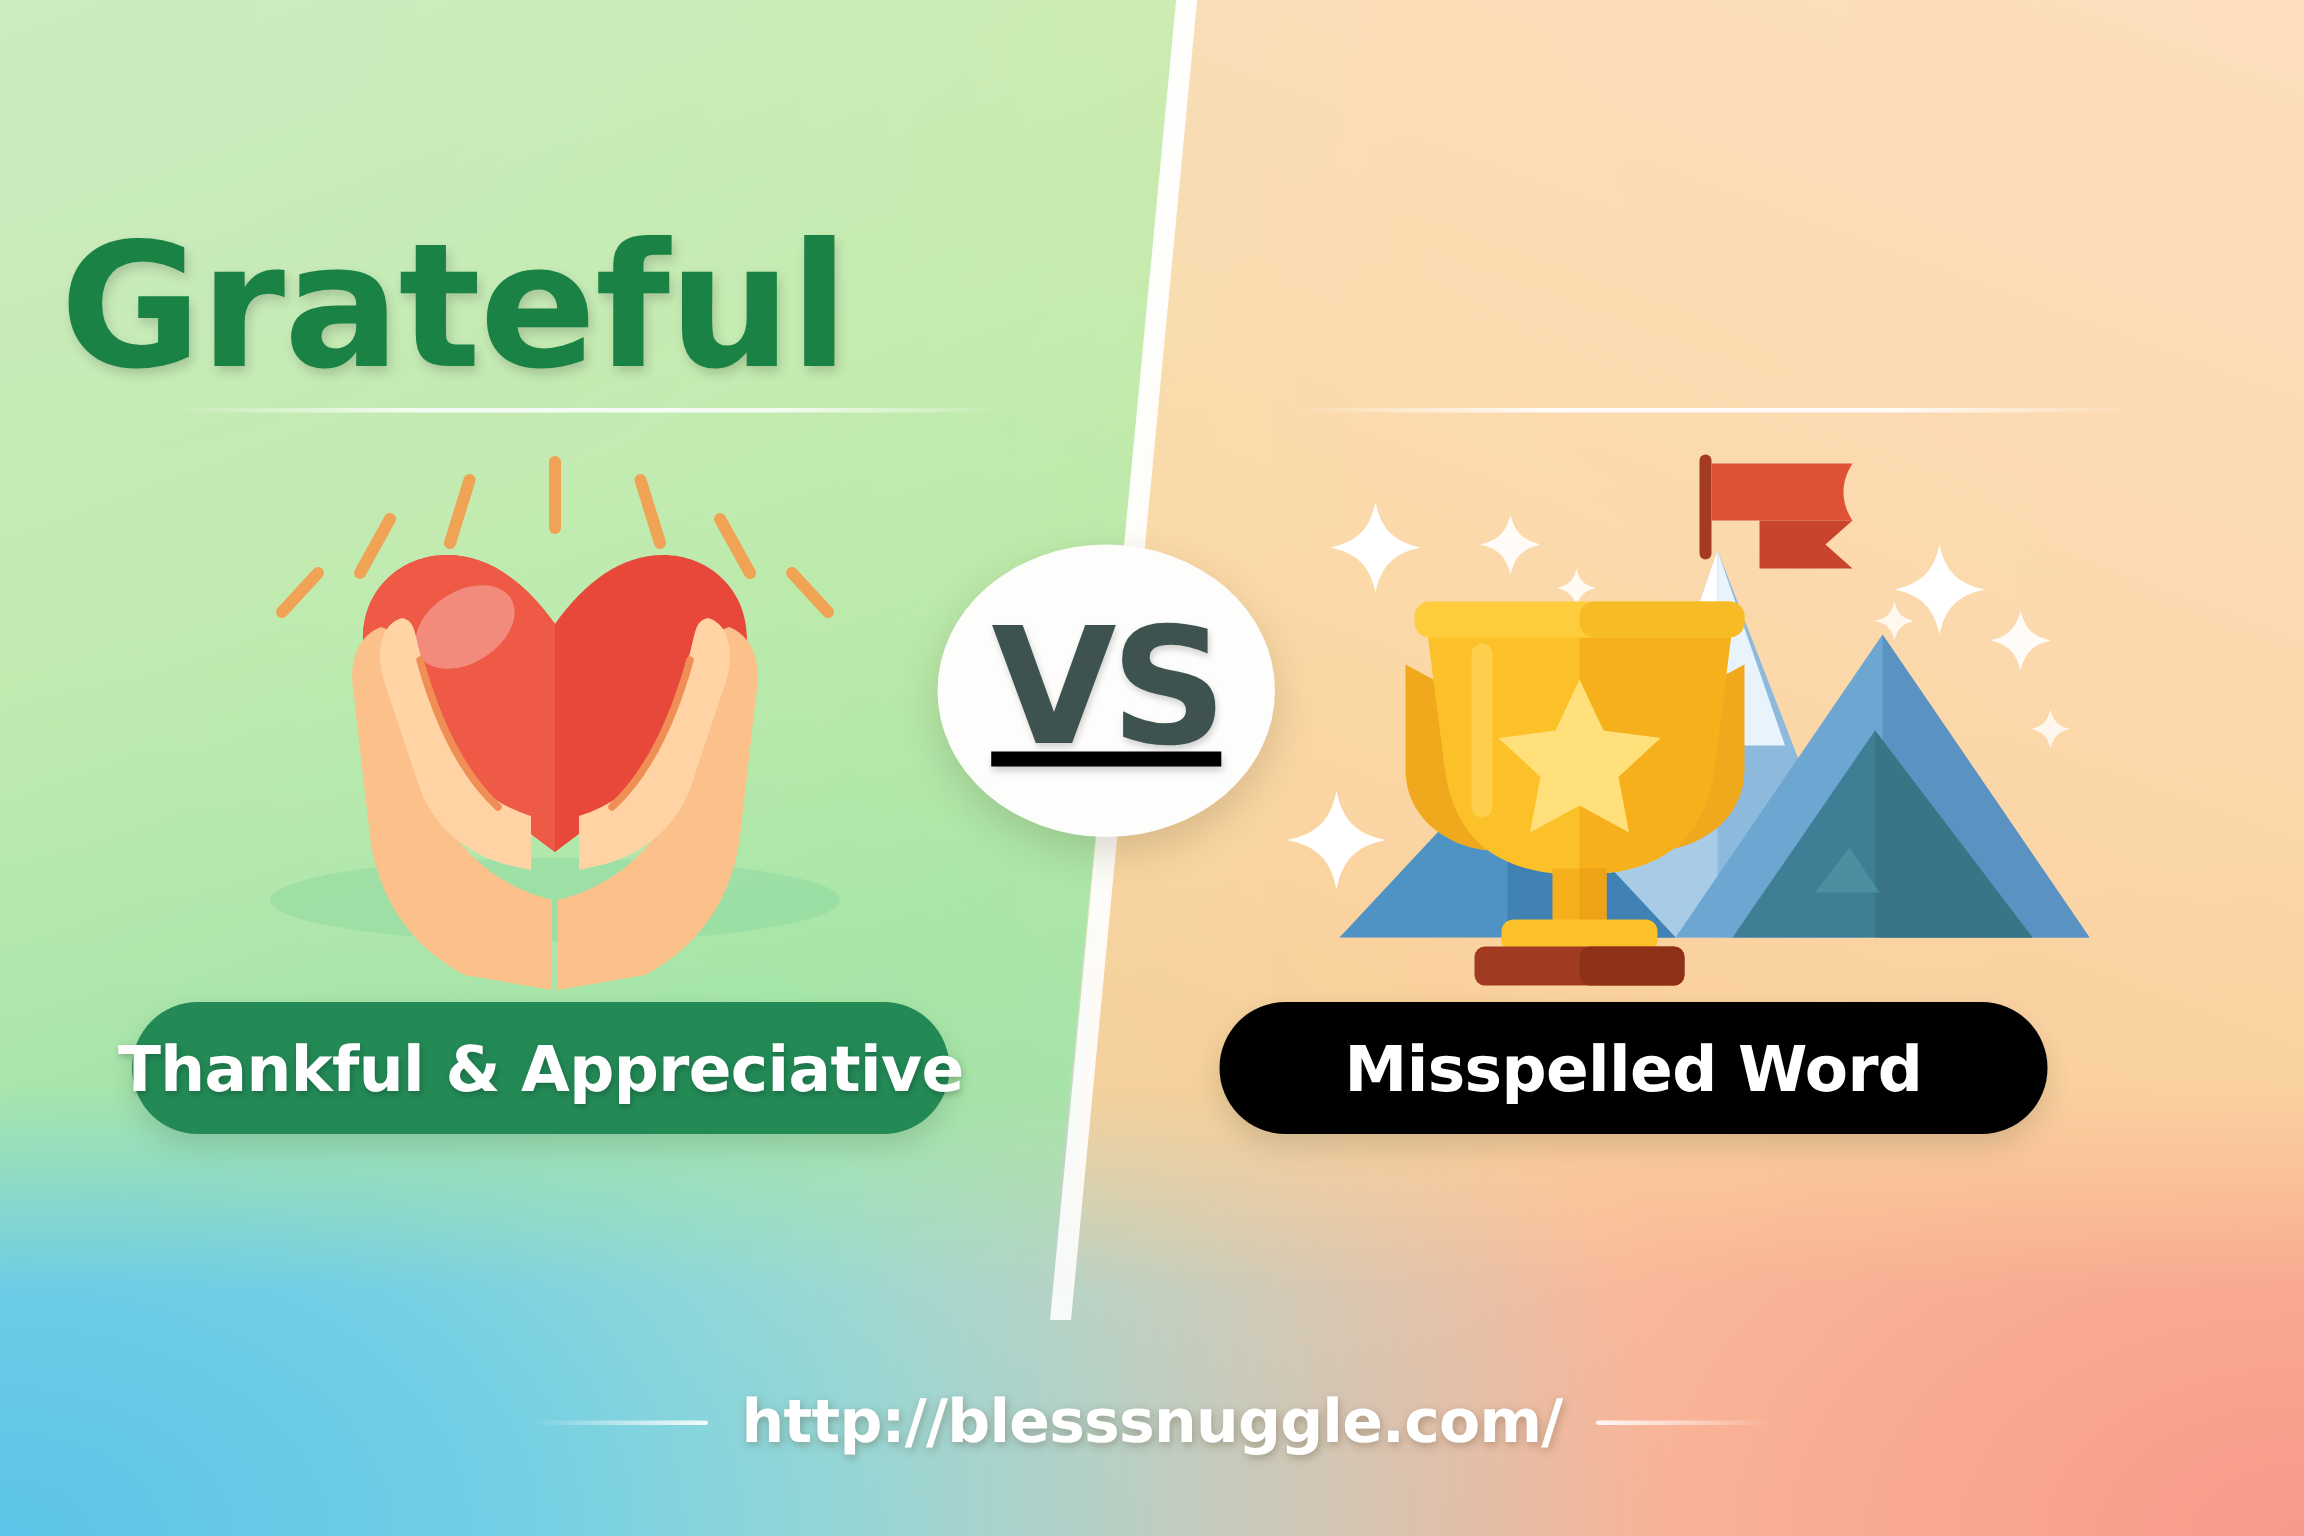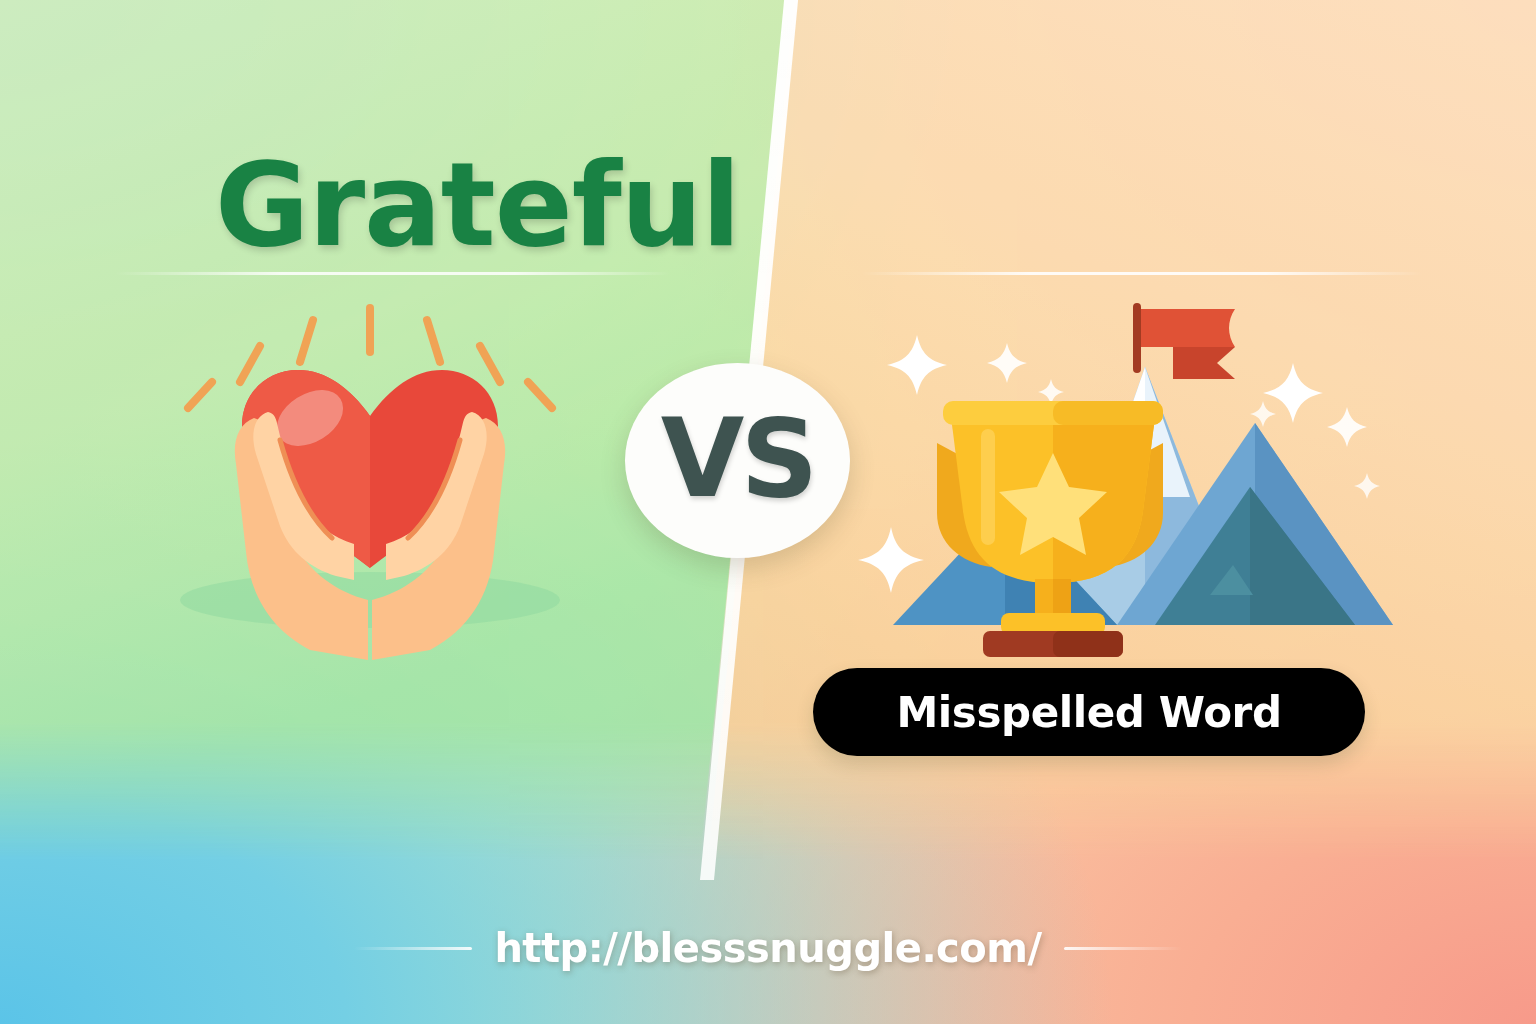--- a/index.html
+++ b/index.html
@@ -42,37 +42,37 @@
     background:linear-gradient(to bottom, rgba(255,255,255,.97), rgba(255,255,255,.88));
     clip-path:polygon(786px 0, 800px 0, 714px 900px, 700px 900px);
     filter:blur(.4px);
   }
 
   
   .title{
     position:absolute;top:138px;
     font-size:115px;font-weight:700;letter-spacing:-1px;
     font-family:"DejaVu Sans", sans-serif;
-    text-align:right;white-space:nowrap;
+    text-align:left;white-space:nowrap;
     text-shadow:2px 4px 7px rgba(0,0,0,.16);
   }
   #title-left{left:40px;width:700px;color:#198244;}
   #title-right{left:800px;width:700px;color:#d9531e;}
   .title-rule{position:absolute;height:3px;border-radius:3px;top:272px;}
   #rule-left{left:115px;width:555px;
     background:linear-gradient(to right, rgba(255,255,255,0), rgba(255,255,255,.85) 30%, rgba(255,255,255,.85) 72%, rgba(255,255,255,0));}
   #rule-right{left:862px;width:560px;
     background:linear-gradient(to right, rgba(255,255,255,0), rgba(255,255,255,.9) 30%, rgba(255,255,255,.9) 72%, rgba(255,255,255,0));}
 
   
   .vs-badge{
     position:absolute;left:625px;top:363px;width:225px;height:195px;
     border-radius:50%;background:#fdfdfb;
     box-shadow:0 10px 26px rgba(80,70,40,.20);
-    display:flex;align-items:center;justify-content:center;
+    display:flex;align-items:center;justify-content:center;text-decoration:underline;
   }
   .vs-text{
     font-family:"DejaVu Sans", sans-serif;
     font-size:108px;font-weight:700;color:#3e5350;letter-spacing:-4px;
     line-height:1;margin-top:-4px;
     text-shadow:1px 3px 5px rgba(0,0,0,.18);
   }
 
   
   .illus{position:absolute;}
@@ -199,20 +199,21 @@
       <rect x="146" y="318" width="104" height="22" rx="8" fill="#fcc128"></rect>
       <rect x="128" y="336" width="140" height="26" rx="7" fill="#a03a22"></rect>
       <rect x="198" y="336" width="70" height="26" rx="7" fill="#8f3119"></rect>
     </svg>
   </div>
 
   <div class="vs-badge">
     <span class="vs-text">VS</span>
   </div>
 
+  <div class="pill" id="pill-left">Thankful &amp; Appreciative</div>
   <div class="pill" id="pill-right">Misspelled Word</div>
 
   <div class="footer">
     <span class="foot-rule" id="foot-rule-left"></span>
     <span class="foot-url">http://blesssnuggle.com/</span>
     <span class="foot-rule" id="foot-rule-right"></span>
   </div>
 
 </div>
 

